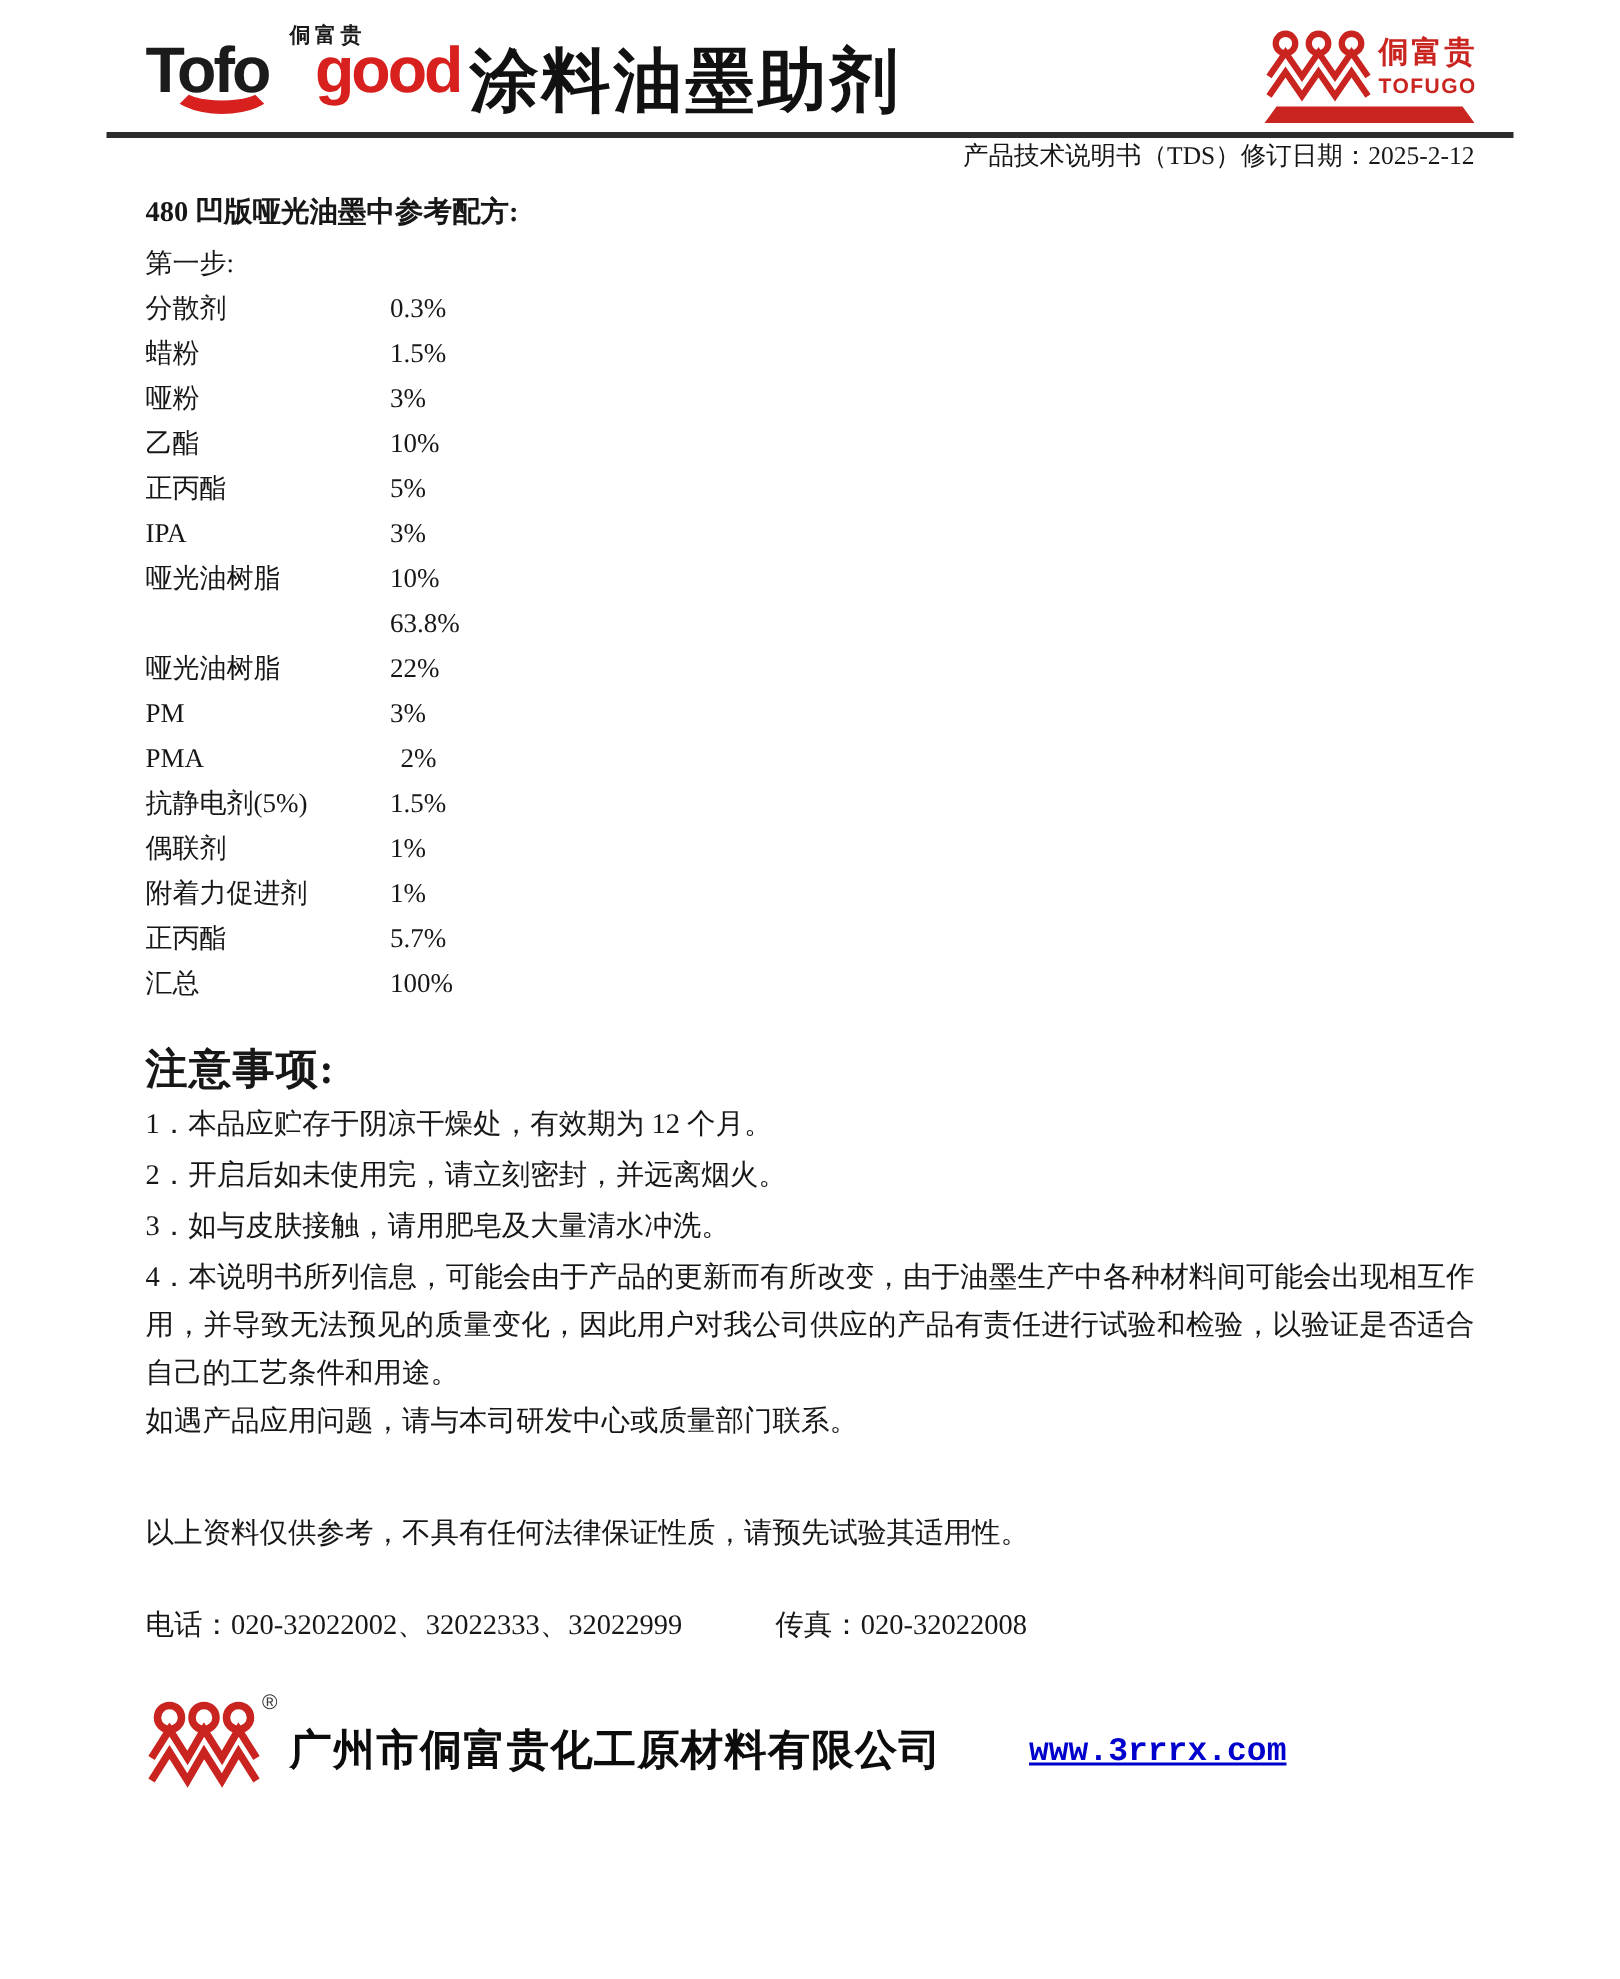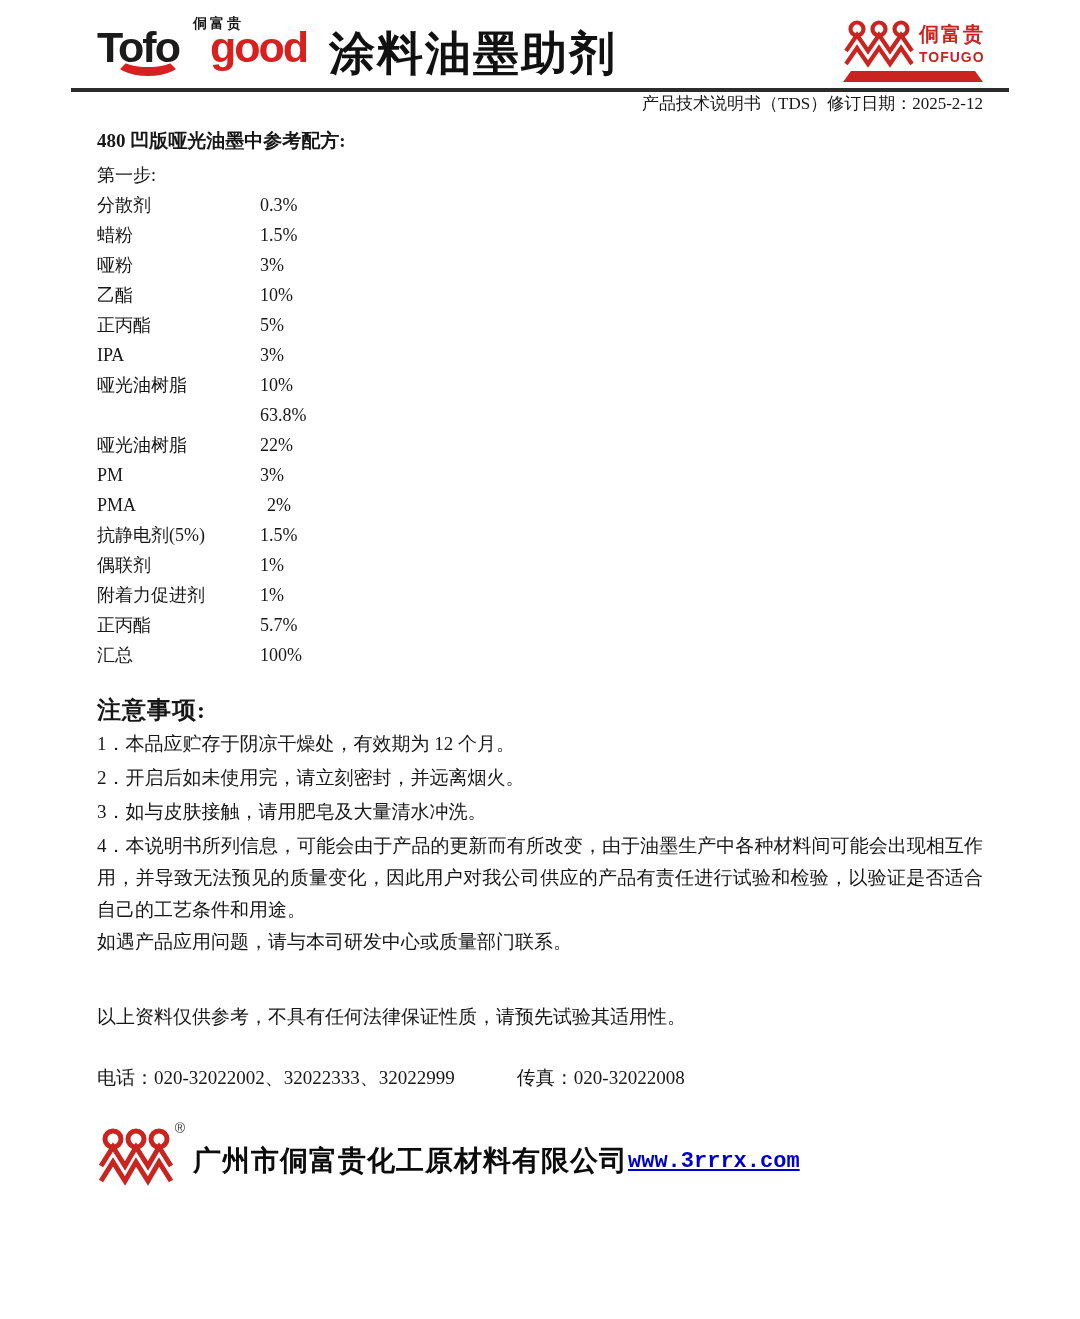--- a/index.html
+++ b/index.html
@@ -25,39 +25,39 @@
     position: absolute; left: 96px; top: -3px;
     font-size: 14px; font-weight: bold; letter-spacing: 3px; color: #1b1b1b;
   }
   .smile {
     position: absolute; left: 16px; top: 24px; width: 70px; height: 34px;
     border: 9px solid transparent; border-bottom: 9px solid #d8201f;
     border-radius: 50%;
   }
   .header-title {
     font-size: 46px; font-weight: bold; line-height: 72px;
-    margin-left: 42px; letter-spacing: 2px; white-space: nowrap; color: #111;
+    margin-left: 26px; letter-spacing: 2px; white-space: nowrap; color: #111;
   }
   .logo-right { margin-left: auto; width: 140px; height: 68px; flex: none; }
 
   .header-rule { border: none; height: 4px; background: #2c2c2c; margin: 0 -26px 0 -26px; }
 
   
   .meta-row { display: flex; justify-content: flex-end; font-size: 17px; }
 
   
   .formula-title { margin-top: 13px; font-size: 19px; font-weight: bold; }
   .formula-list { margin-top: 6px; }
   .f-row { display: flex; height: 30px; line-height: 30px; font-size: 18px; }
   .f-label { width: 163px; flex: none; }
   .f-value { }
   .f-value.indent-sm { padding-left: 7px; }
 
   
-  .notes-title { margin-top: 24px; font-size: 24px; font-weight: bold; letter-spacing: 1px; }
+  .notes-title { margin-top: 24px; font-size: 28px; font-weight: bold; letter-spacing: 1px; }
   .note-line { font-size: 19px; line-height: 32px; margin-top: 2px; }
   .note-par {
     font-size: 19px; line-height: 32px; margin-top: 2px;
     text-align: justify; text-justify: inter-ideograph;
   }
   .contact-note { font-size: 19px; line-height: 32px; }
   .disclaimer { margin-top: 43px; font-size: 19px; line-height: 32px; }
   .phone-row { margin-top: 29px; font-size: 19px; line-height: 32px; display: flex; }
   .fax { margin-left: 62px; }
 
@@ -65,21 +65,21 @@
   .footer { margin-top: 32px; display: flex; align-items: center; }
   .footer-logo { position: relative; width: 80px; height: 70px; flex: none; }
   .reg-mark { position: absolute; right: -8px; top: -6px; font-size: 14px; color: #3a3a3a;
     font-family: "Liberation Sans", sans-serif; }
   .company {
     margin-left: 16px; font-size: 28px; font-weight: bold; letter-spacing: 1px;
     font-family: "Liberation Sans", "DejaVu Sans", sans-serif; color: #0c0c0c;
     white-space: nowrap;
   }
   .website {
-    font-family: "Liberation Mono", "DejaVu Sans Mono", monospace;
+    margin-left: 58px; font-family: "Liberation Mono", "DejaVu Sans Mono", monospace;
     font-weight: bold; font-size: 22px; color: #0000cc;
     text-decoration: underline; white-space: nowrap;
   }
 </style>
 </head>
 <body>
 
 <div class="page">
 
   <div class="header">

